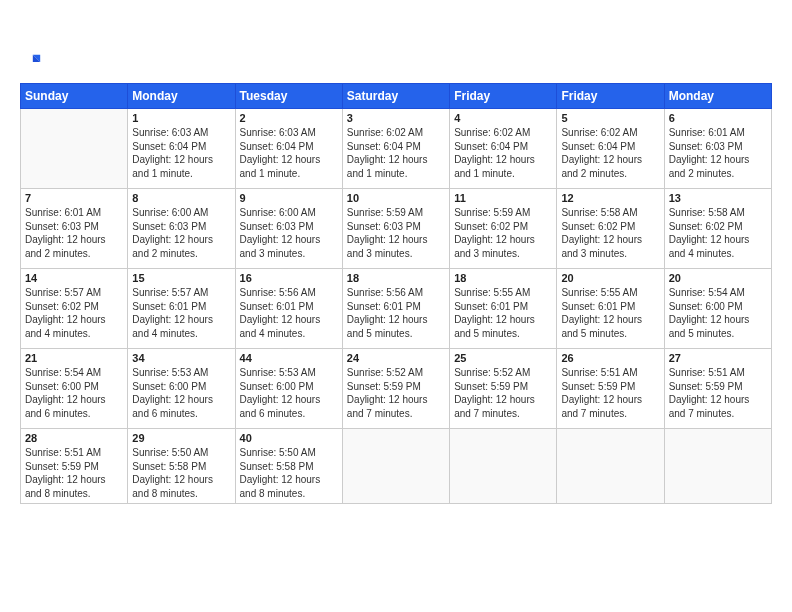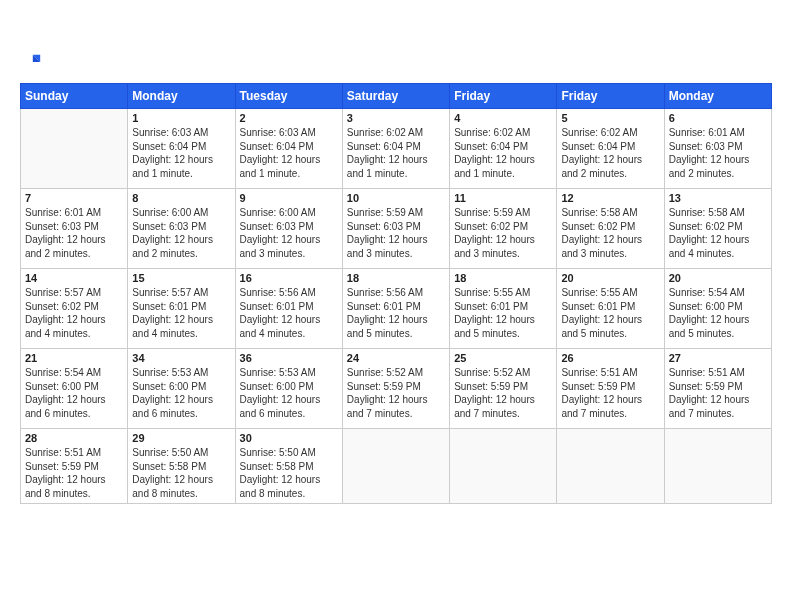--- a/index.html
+++ b/index.html
@@ -221,21 +221,21 @@
         <tr class="week-row">
           <td>
             <span class="day-number">21</span>
             <div class="day-info">Sunrise: 5:54 AM<br>Sunset: 6:00 PM<br>Daylight: 12 hours<br>and 6 minutes.</div>
           </td>
           <td>
             <span class="day-number">34</span>
             <div class="day-info">Sunrise: 5:53 AM<br>Sunset: 6:00 PM<br>Daylight: 12 hours<br>and 6 minutes.</div>
           </td>
           <td>
-            <span class="day-number">36</span>
+            <span class="day-number">44</span>
             <div class="day-info">Sunrise: 5:53 AM<br>Sunset: 6:00 PM<br>Daylight: 12 hours<br>and 6 minutes.</div>
           </td>
           <td>
             <span class="day-number">24</span>
             <div class="day-info">Sunrise: 5:52 AM<br>Sunset: 5:59 PM<br>Daylight: 12 hours<br>and 7 minutes.</div>
           </td>
           <td>
             <span class="day-number">25</span>
             <div class="day-info">Sunrise: 5:52 AM<br>Sunset: 5:59 PM<br>Daylight: 12 hours<br>and 7 minutes.</div>
           </td>
@@ -251,21 +251,21 @@
         <tr class="last-row">
           <td>
             <span class="day-number">28</span>
             <div class="day-info">Sunrise: 5:51 AM<br>Sunset: 5:59 PM<br>Daylight: 12 hours<br>and 8 minutes.</div>
           </td>
           <td>
             <span class="day-number">29</span>
             <div class="day-info">Sunrise: 5:50 AM<br>Sunset: 5:58 PM<br>Daylight: 12 hours<br>and 8 minutes.</div>
           </td>
           <td>
-            <span class="day-number">30</span>
+            <span class="day-number">40</span>
             <div class="day-info">Sunrise: 5:50 AM<br>Sunset: 5:58 PM<br>Daylight: 12 hours<br>and 8 minutes.</div>
           </td>
           <td class="empty-cell"></td>
           <td class="empty-cell"></td>
           <td class="empty-cell"></td>
           <td class="empty-cell"></td>
         </tr>
       </tbody>
   </table>
 </div>

